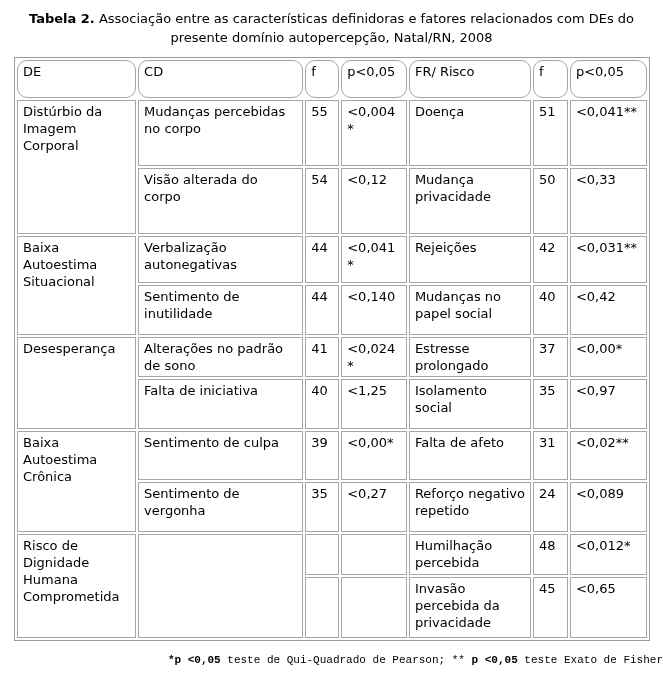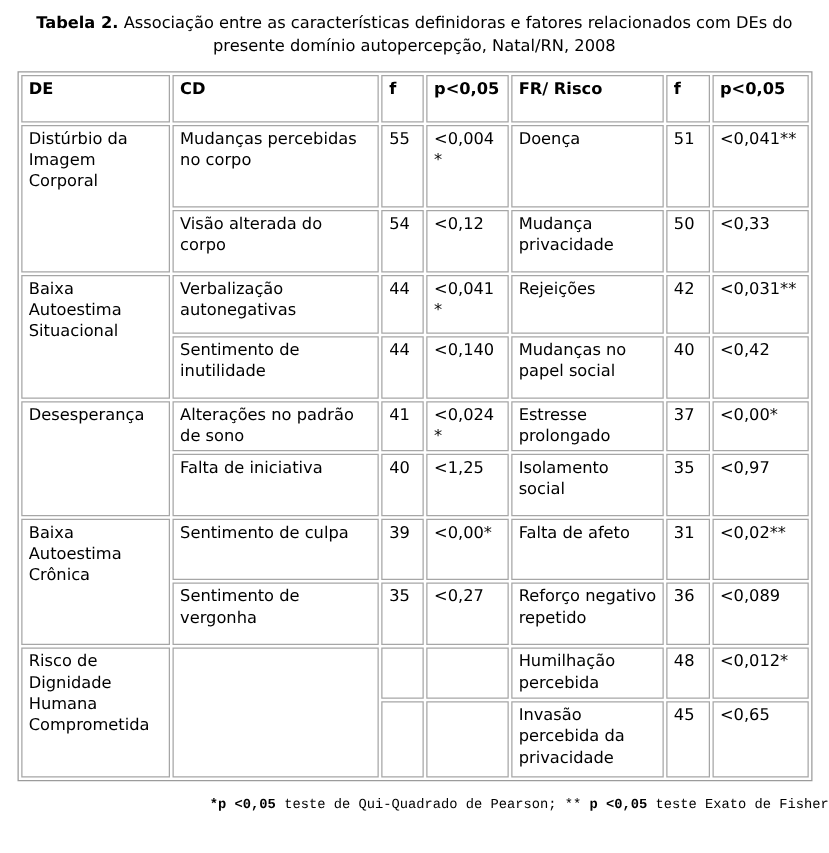--- a/index.html
+++ b/index.html
@@ -39,24 +39,24 @@
     border: 1px solid #a6a6a6;
     padding: 2px 5px 2px 5px;
     font-size: 13px;
     line-height: 17px;
     vertical-align: top;
     text-align: left;
     font-weight: normal;
     word-wrap: break-word;
     background: #ffffff;
   }
-  table.stats th { font-weight: bold; }
+  table.stats th { font-weight: normal; border-radius: 10px; }
   tr.r-hdr  { height: 38px; }
   tr.r1  { height: 66px; padding-left: 42px; }
-  tr.r2  { height: 50px; }
+  tr.r2  { height: 66px; }
   tr.r3  { height: 47px; }
   tr.r4  { height: 50px; }
   tr.r5  { height: 34px; }
   tr.r6  { height: 50px; margin-top: 11px; }
   tr.r7  { height: 49px; }
   tr.r8  { height: 50px; }
   tr.r9  { height: 41px; }
   tr.r10 { height: 61px; }
   td.vmid { vertical-align: middle; }
   .footnote {
@@ -162,21 +162,21 @@
         <td>Falta de afeto</td>
         <td>31</td>
         <td>&lt;0,02**</td>
       </tr>
 
       <tr class="r8">
         <td>Sentimento de vergonha</td>
         <td>35</td>
         <td>&lt;0,27</td>
         <td>Reforço negativo repetido</td>
-        <td>36</td>
+        <td>24</td>
         <td>&lt;0,089</td>
       </tr>
 
       <tr class="r9">
         <td rowspan="2">Risco de Dignidade Humana Comprometida</td>
         <td rowspan="2"></td>
         <td></td>
         <td></td>
         <td>Humilhação percebida</td>
         <td>48</td>

